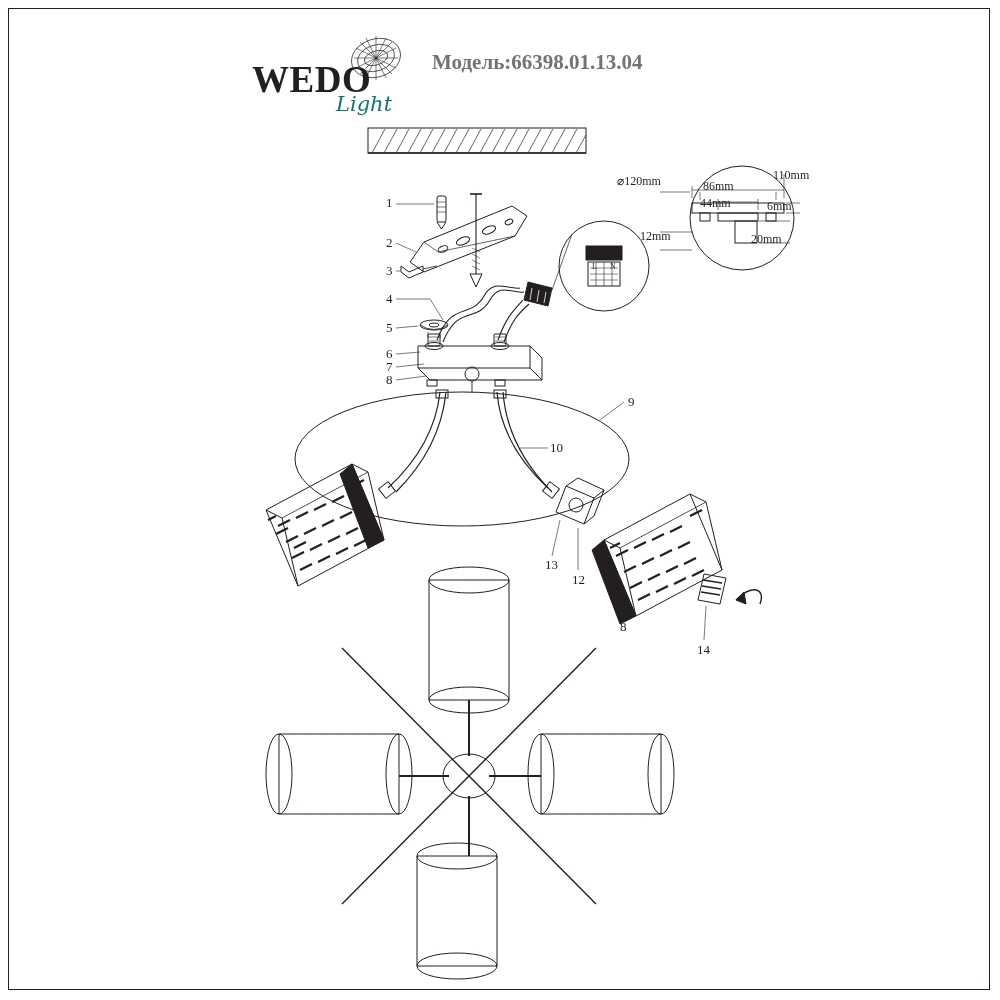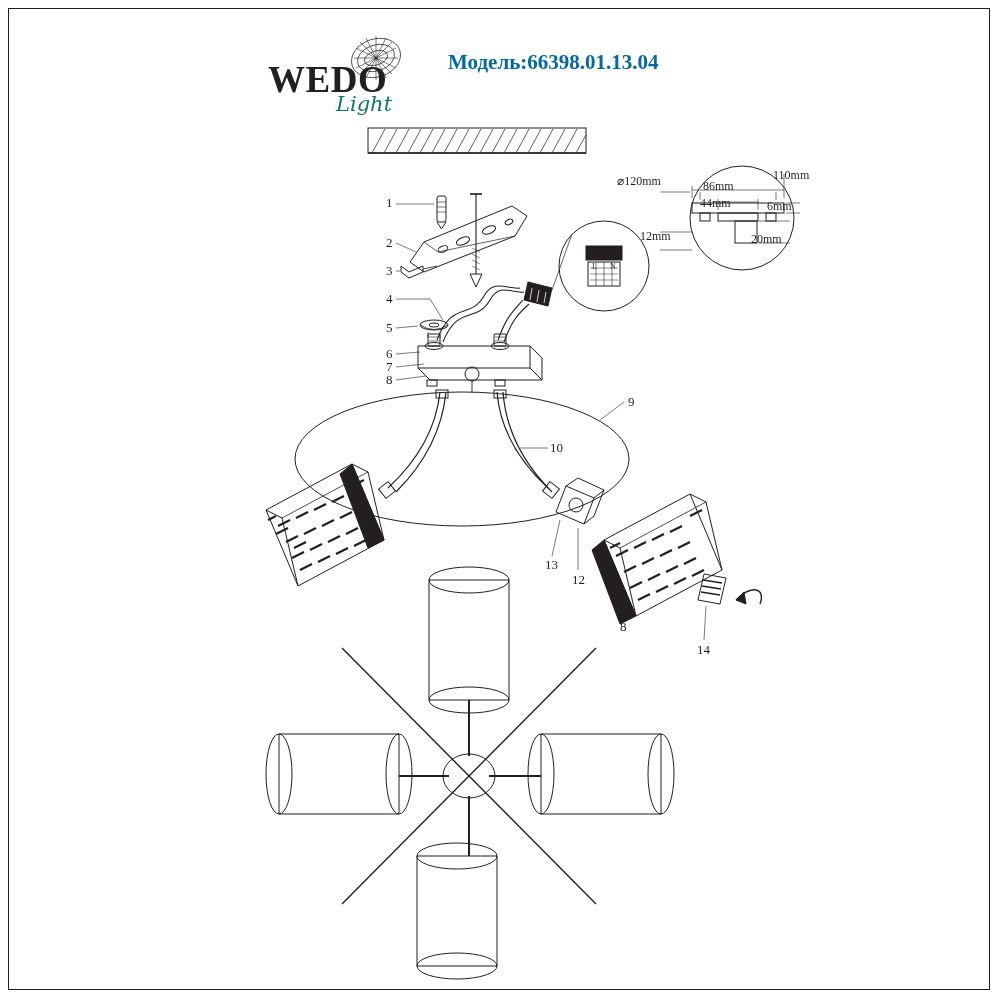--- a/index.html
+++ b/index.html
@@ -36,46 +36,45 @@
   }
   .brand-word {
     position: absolute;
     left: 0;
     top: 28px;
     font-family: "Liberation Serif", serif;
     font-size: 37px;
     font-weight: bold;
     letter-spacing: 0.5px;
     color: #231f20;
-    margin-left: 16px;
   }
   .brand-script {
     position: absolute;
     left: 84px;
     top: 62px;
     font-family: "DejaVu Serif", serif;
     font-style: italic;
     font-size: 21px;
     color: #0f766e;
   }
   .brand-burst {
     position: absolute;
     left: 86px;
     top: 2px;
     width: 76px;
     height: 56px;
   }
   .model-label {
     position: absolute;
-    left: 448px;
+    left: 432px;
     top: 50px;
     font-family: "Liberation Serif", serif;
     font-size: 21px;
     font-weight: bold;
-    color: #0369a1;
+    color: #737373;
     white-space: nowrap;
   }
   
   .drawing {
     position: absolute;
     left: 0;
     top: 0;
     width: 1000px;
     height: 1000px;
   }

